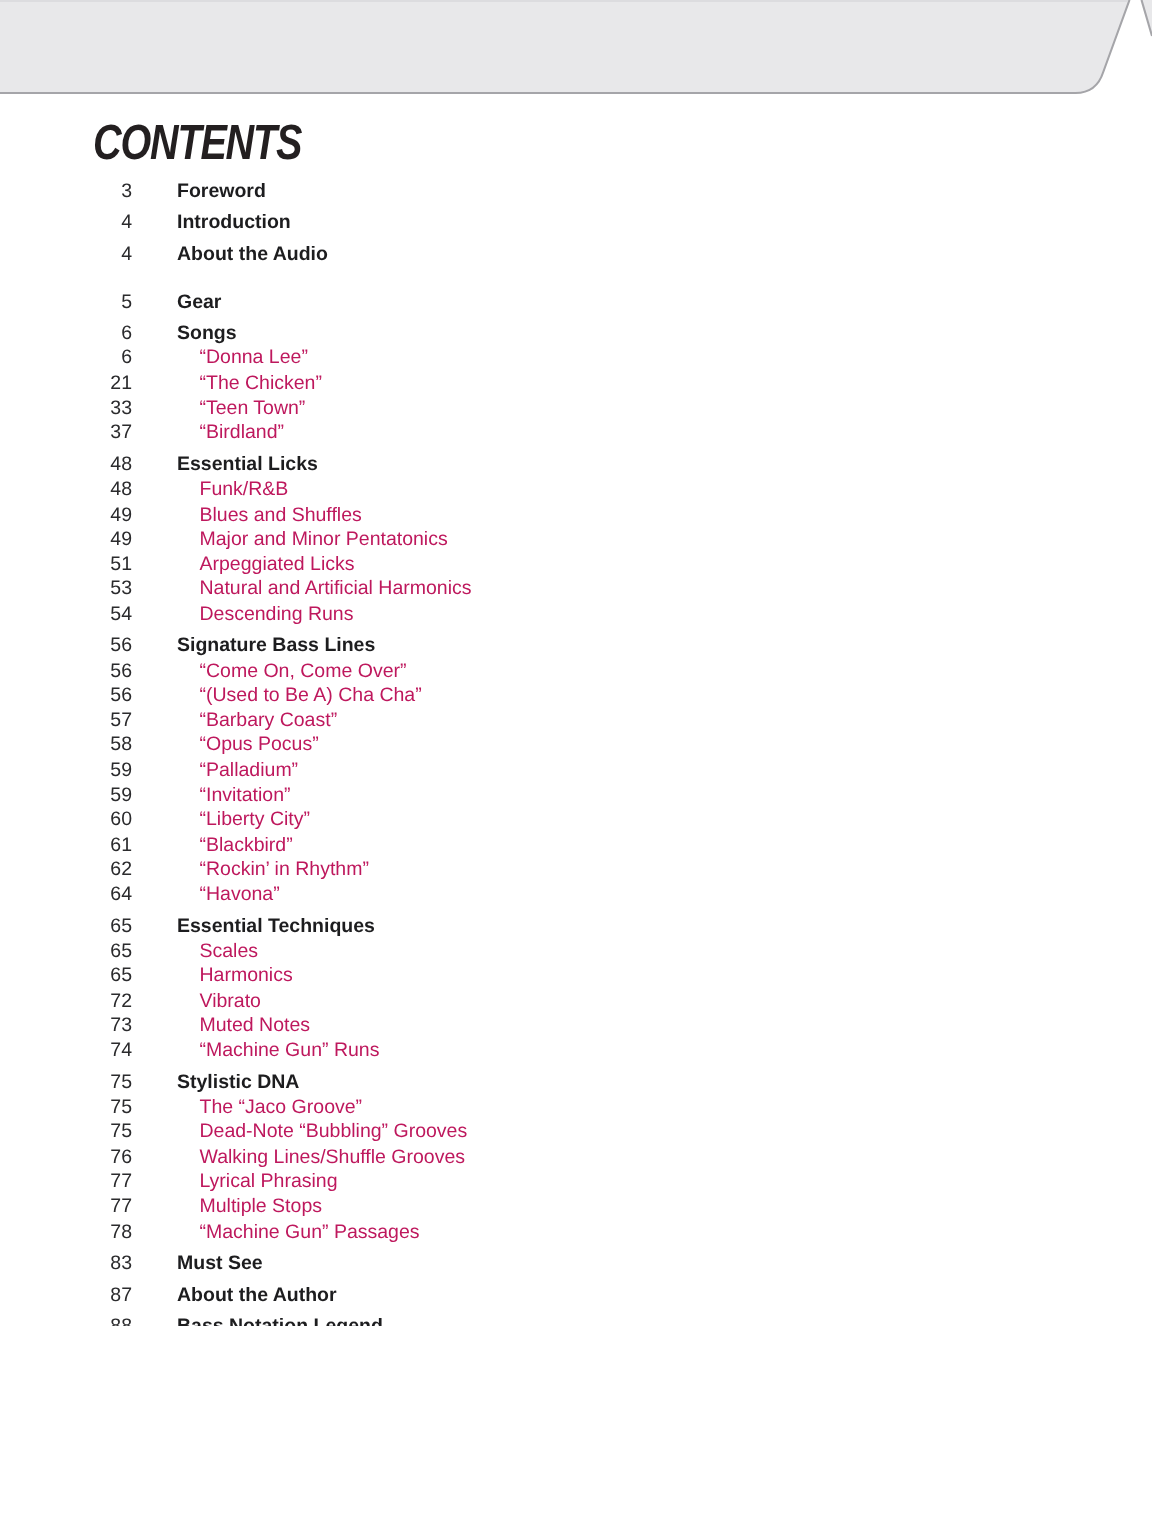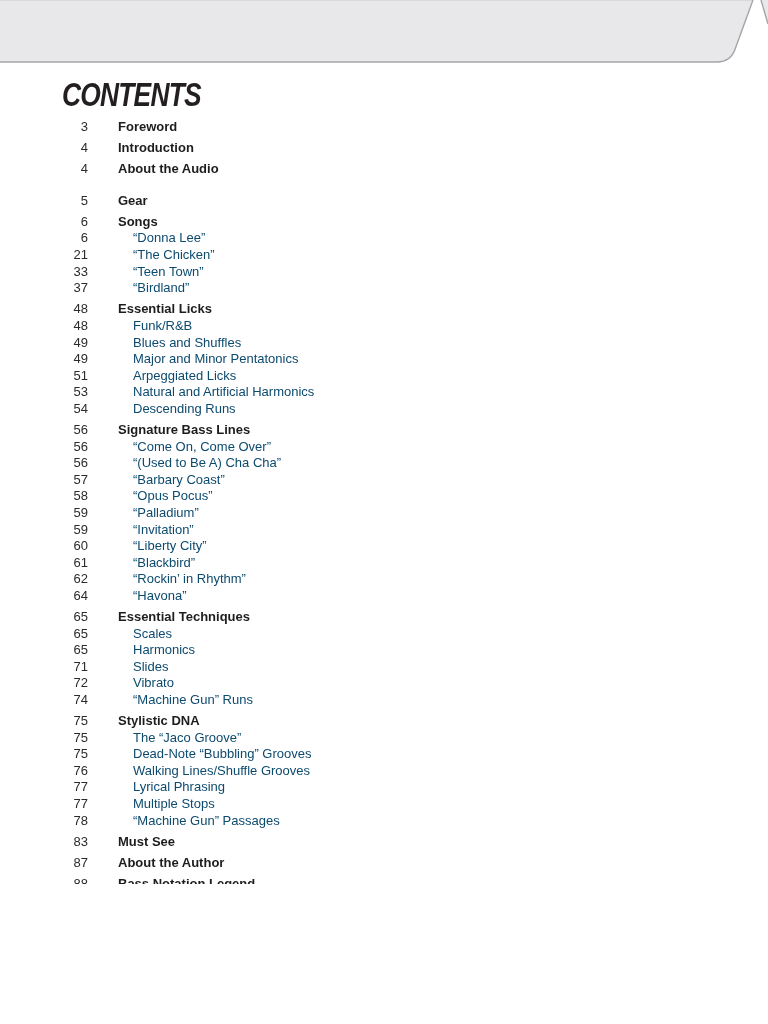--- a/index.html
+++ b/index.html
@@ -45,21 +45,21 @@
     white-space: nowrap;
   }
   .row .num {
     width: 88px;
     text-align: right;
     font-weight: normal;
     color: #2b2b2d;
     flex: 0 0 88px;
   }
   .row .entry { margin-left: 30px; font-weight: bold; color: #1d1d1f; text-align: right; }
-  .row.sub .entry { margin-left: 45px; font-weight: normal; color: #0c4a6e; }
+  .row.sub .entry { margin-left: 45px; font-weight: normal; color: #be185d; }
 </style>
 </head>
 <body>
 
 <div class="page">
 
   <svg class="banner-svg" width="768" height="66" viewBox="0 0 768 66" aria-hidden="true">
     <path d="M0 0 H753 L735.5 48 Q731 62 717 62 H0 Z" fill="#e8e8ea"></path>
     <path d="M753 0 L735.5 48 Q731 62 717 62 H0" fill="none" stroke="#a5a5a9" stroke-width="1.4"></path>
     <path d="M0 0.6 H752" fill="none" stroke="#d8d8db" stroke-width="1"></path>
@@ -201,28 +201,28 @@
         </div>
         <div class="row sub">
           <span class="num">65</span>
           <span class="entry">Scales</span>
         </div>
         <div class="row sub">
           <span class="num">65</span>
           <span class="entry">Harmonics</span>
         </div>
         <div class="row sub">
-          <span class="num">71</span>
-          <span class="entry">Slides</span>
-        </div>
-        <div class="row sub">
           <span class="num">72</span>
           <span class="entry">Vibrato</span>
         </div>
         <div class="row sub">
+          <span class="num">73</span>
+          <span class="entry">Muted Notes</span>
+        </div>
+        <div class="row sub">
           <span class="num">74</span>
           <span class="entry">“Machine Gun” Runs</span>
         </div>
       </div>
       <div class="group">
         <div class="row">
           <span class="num">75</span>
           <span class="entry">Stylistic DNA</span>
         </div>
         <div class="row sub">

